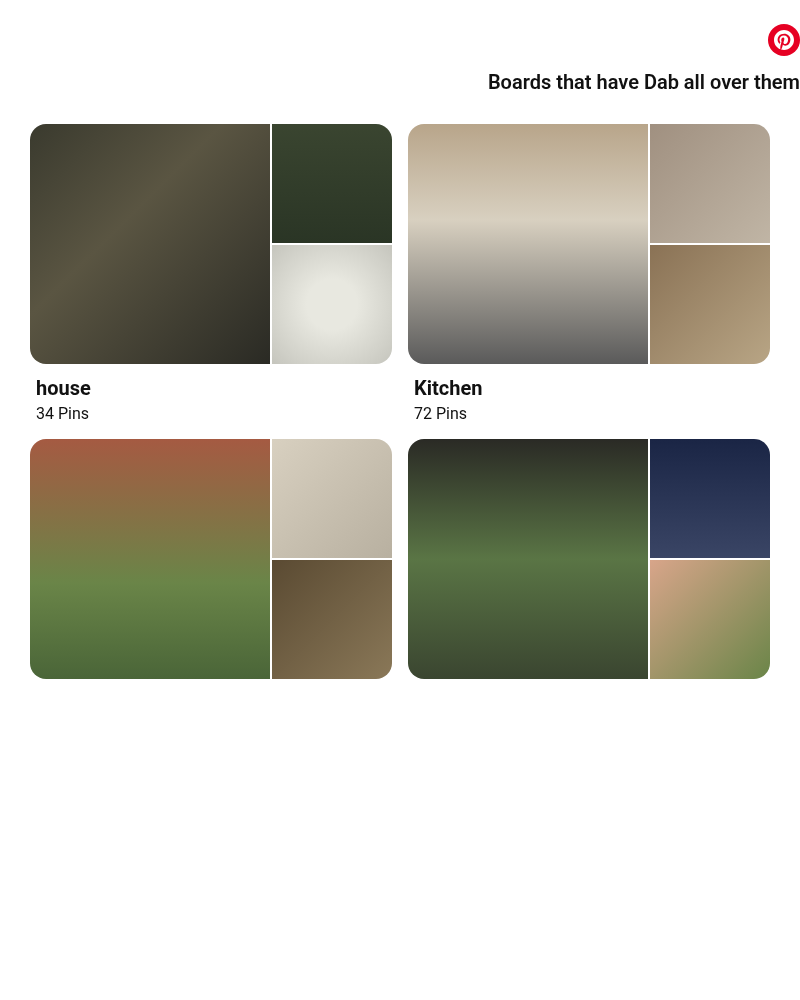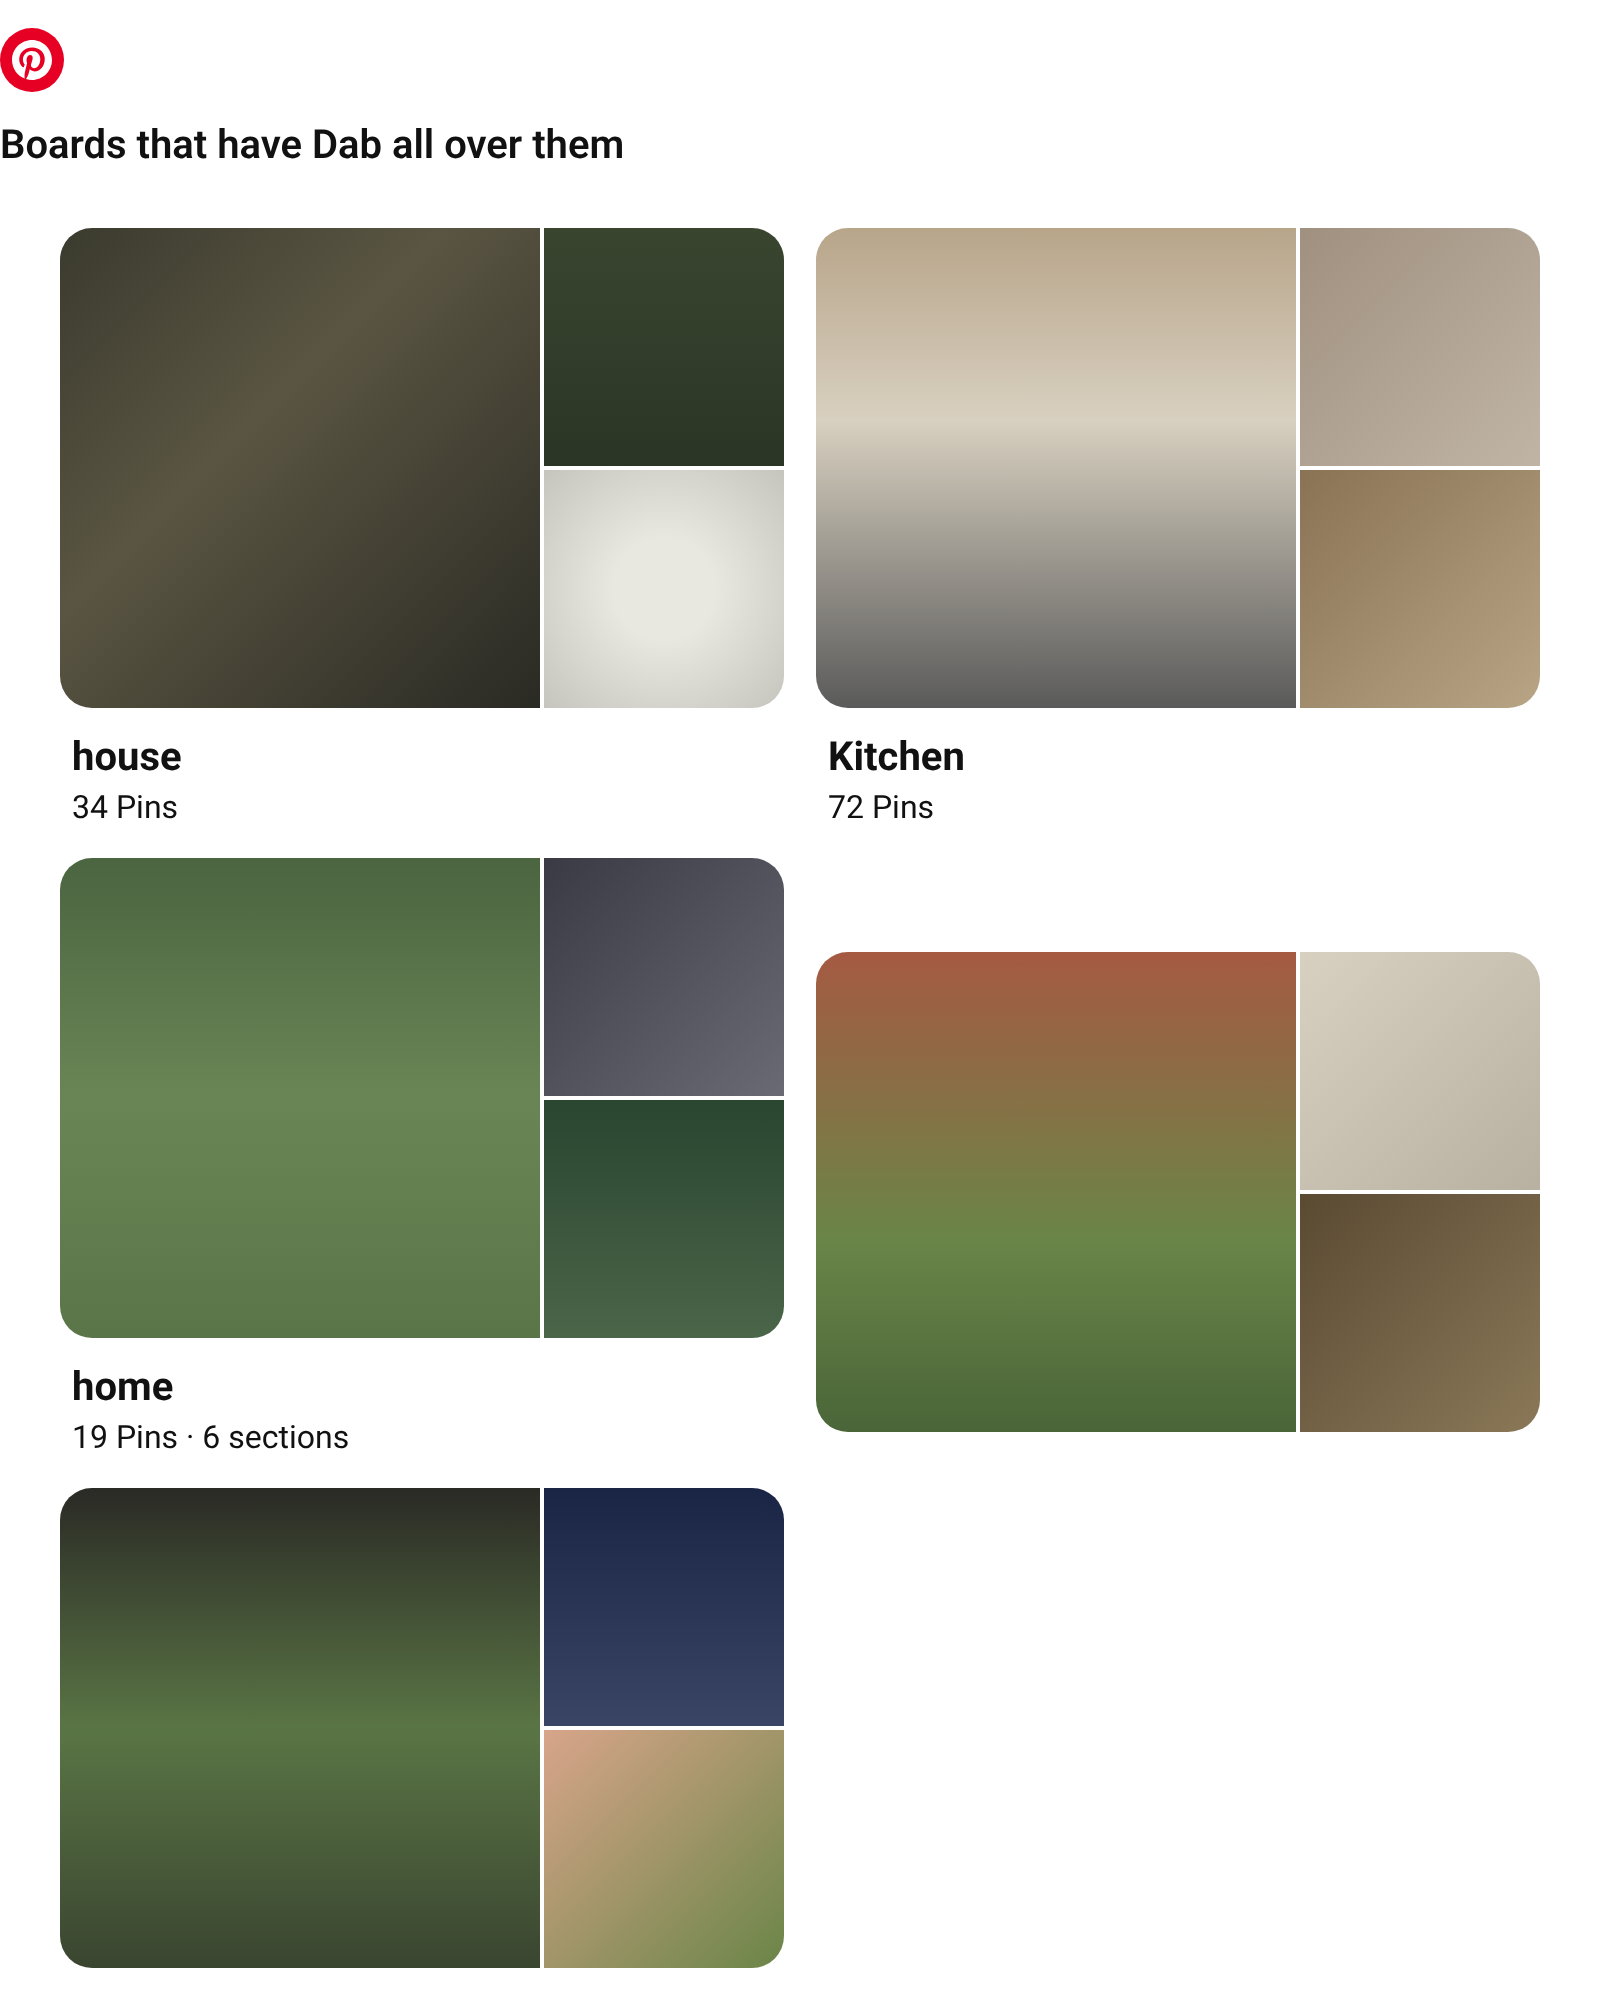--- a/index.html
+++ b/index.html
@@ -10,22 +10,22 @@
     body {
       font-family: -apple-system, BlinkMacSystemFont, 'Segoe UI', Roboto, Helvetica, Arial, sans-serif;
       background: #ffffff;
       width: 800px;
       margin: 0 auto;
       padding: 0;
     }
     .header {
       display: flex;
       flex-direction: column;
-      align-items: flex-start;
-      padding: 14px 0 20px 0;
+      align-items: flex-end;
+      padding: 24px 0 20px 0;
     }
     .logo {
       width: 32px;
       height: 32px;
       background: #e60023;
       border-radius: 50%;
       display: flex;
       align-items: center;
       justify-content: center;
       margin-bottom: 14px;
@@ -43,21 +43,20 @@
     .boards-grid {
       display: grid;
       grid-template-columns: 1fr 1fr;
       gap: 16px;
       padding: 10px 30px;
     }
     .board-card {
       display: flex;
       flex-direction: column;
       cursor: pointer;
-      justify-content: flex-end;
     }
     .board-images {
       display: grid;
       grid-template-columns: 2fr 1fr;
       grid-template-rows: 1fr 1fr;
       gap: 2px;
       border-radius: 16px;
       overflow: hidden;
       height: 240px;
     }
@@ -135,31 +134,20 @@
       <div class="board-image-main img-kitchen-1"></div>
       <div class="board-image-side img-kitchen-2"></div>
       <div class="board-image-side img-kitchen-3"></div>
     </div>
     <div class="board-info">
       <div class="board-name">Kitchen</div>
       <div class="board-meta">72 Pins</div>
     </div>
   </div>
 
-  <div class="board-card">
-    <div class="board-images">
-      <div class="board-image-main img-home-1"></div>
-      <div class="board-image-side img-home-2"></div>
-      <div class="board-image-side img-home-3"></div>
-    </div>
-    <div class="board-info">
-      <div class="board-name">home</div>
-      <div class="board-meta">19 Pins · 6 sections</div>
-    </div>
-  </div>
 
 
   <div class="board-card">
     <div class="board-images">
       <div class="board-image-main img-garden-1"></div>
       <div class="board-image-side img-garden-2"></div>
       <div class="board-image-side img-garden-3"></div>
     </div>
     <div class="board-info">
 

